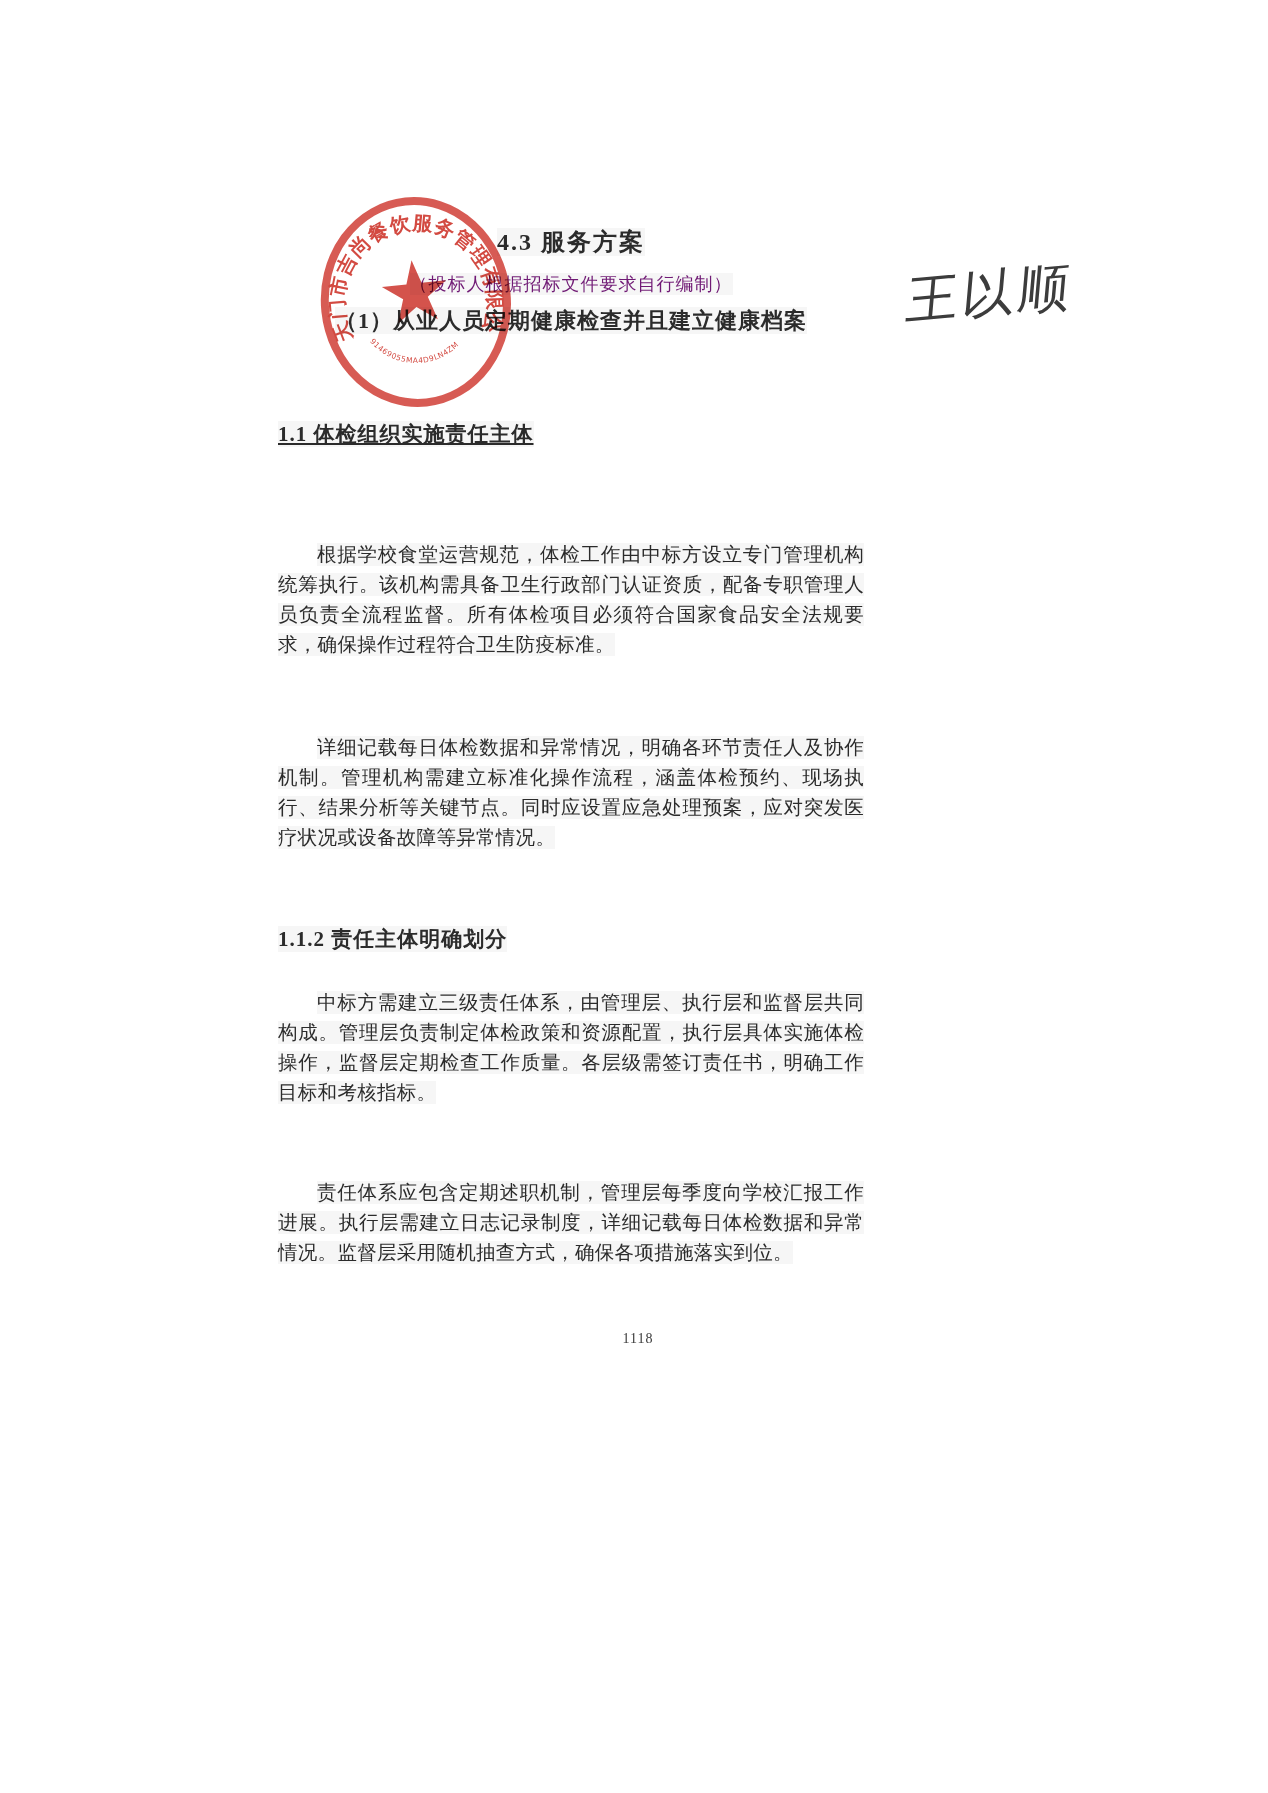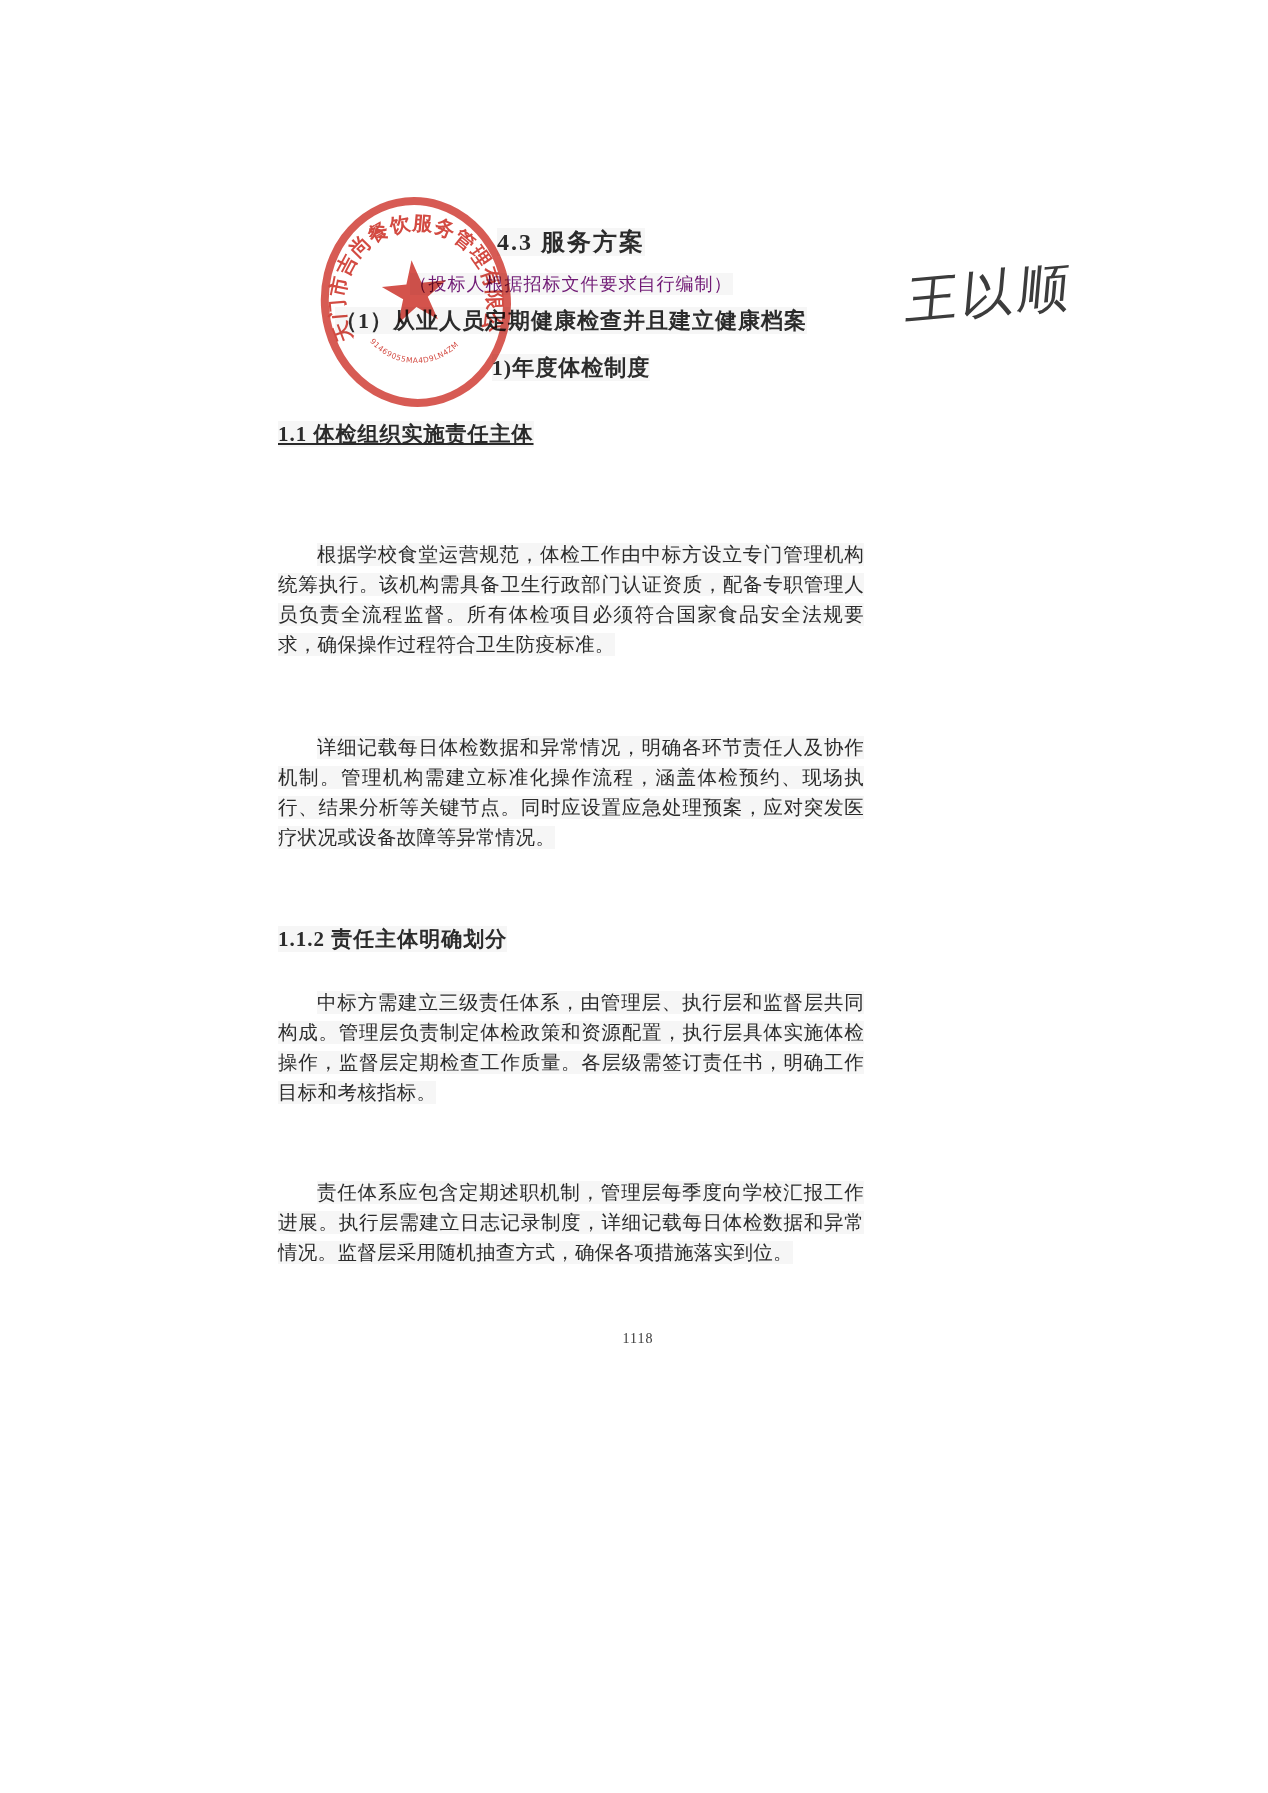--- a/index.html
+++ b/index.html
@@ -64,23 +64,20 @@
   </div>
 
   <div class="col center doc-subtitle">
     <span class="t">（投标人根据招标文件要求自行编制）</span>
   </div>
 
   <div class="col center doc-line1">
     <span class="t">（1）从业人员定期健康检查并且建立健康档案</span>
   </div>
 
-  <div class="col center doc-line2">
-    <span class="t">1)年度体检制度</span>
-  </div>
 
   <div class="col h2 h-11">
     <span class="t">1.1 体检组织实施责任主体</span>
   </div>
 
 
   <p class="col para p1">
     <span class="t">根据学校食堂运营规范，体检工作由中标方设立专门管理机构统筹执行。该机构需具备卫生行政部门认证资质，配备专职管理人员负责全流程监督。所有体检项目必须符合国家食品安全法规要求，确保操作过程符合卫生防疫标准。</span>
   </p>
 

